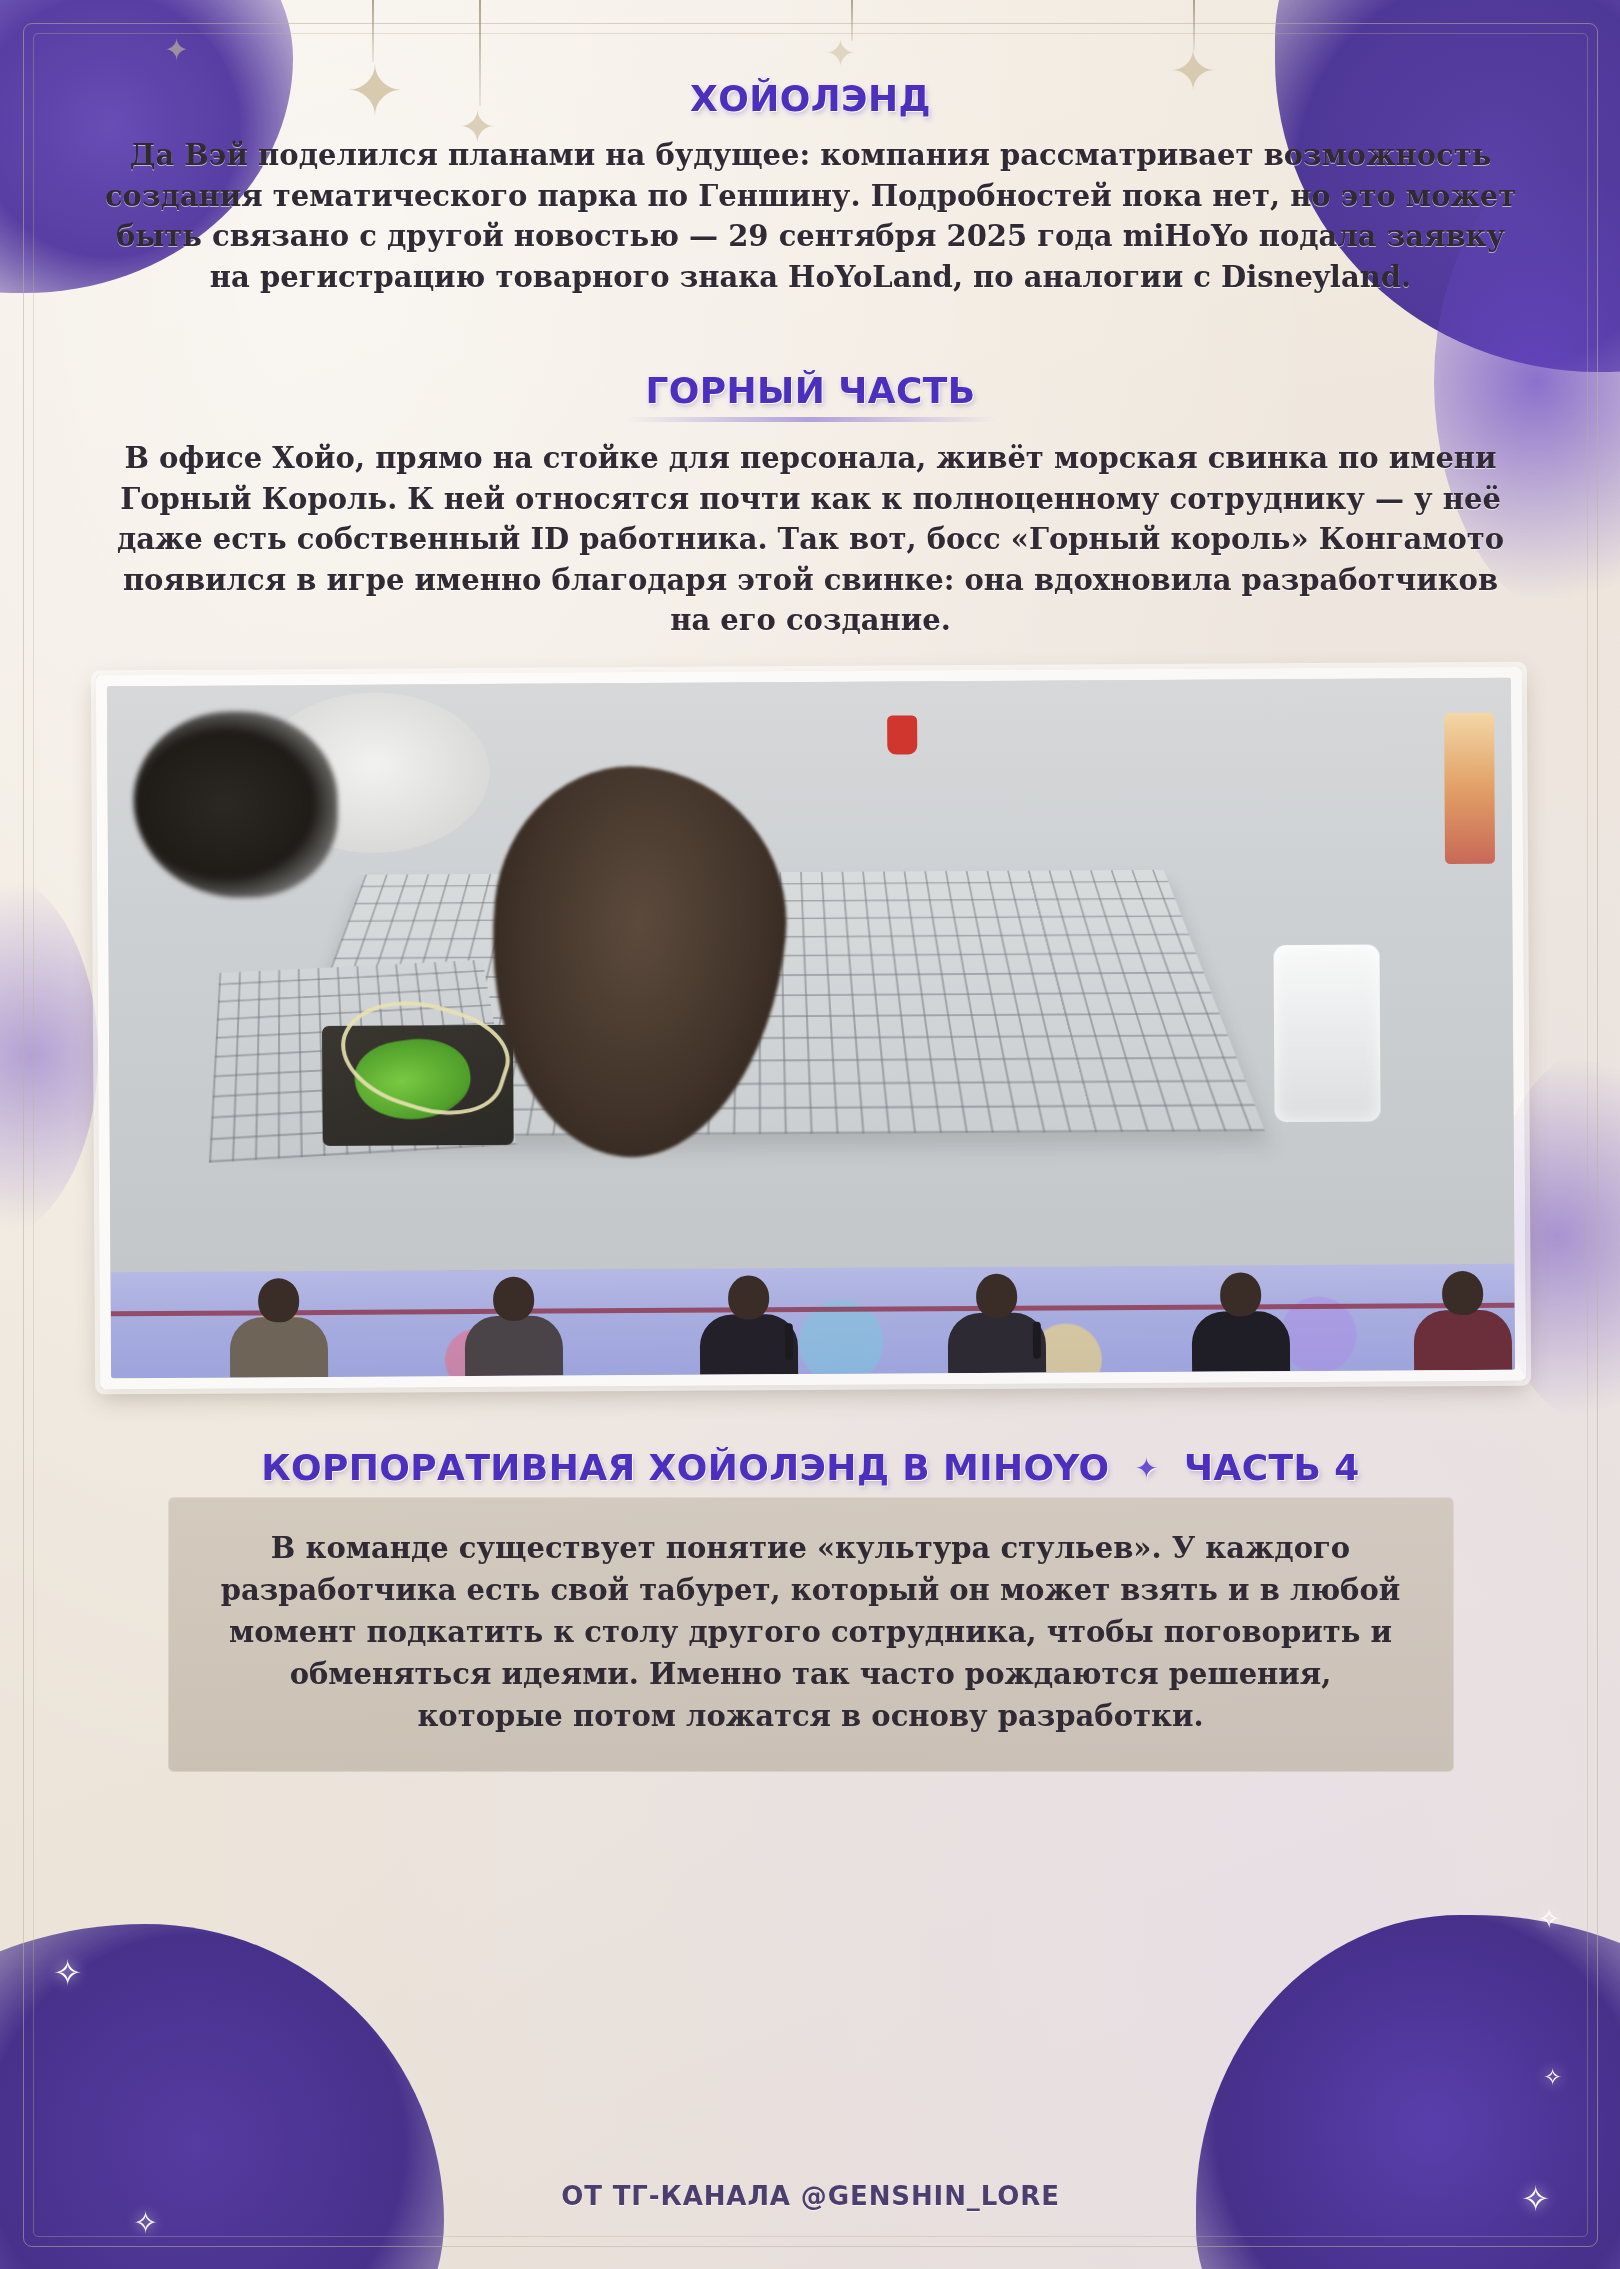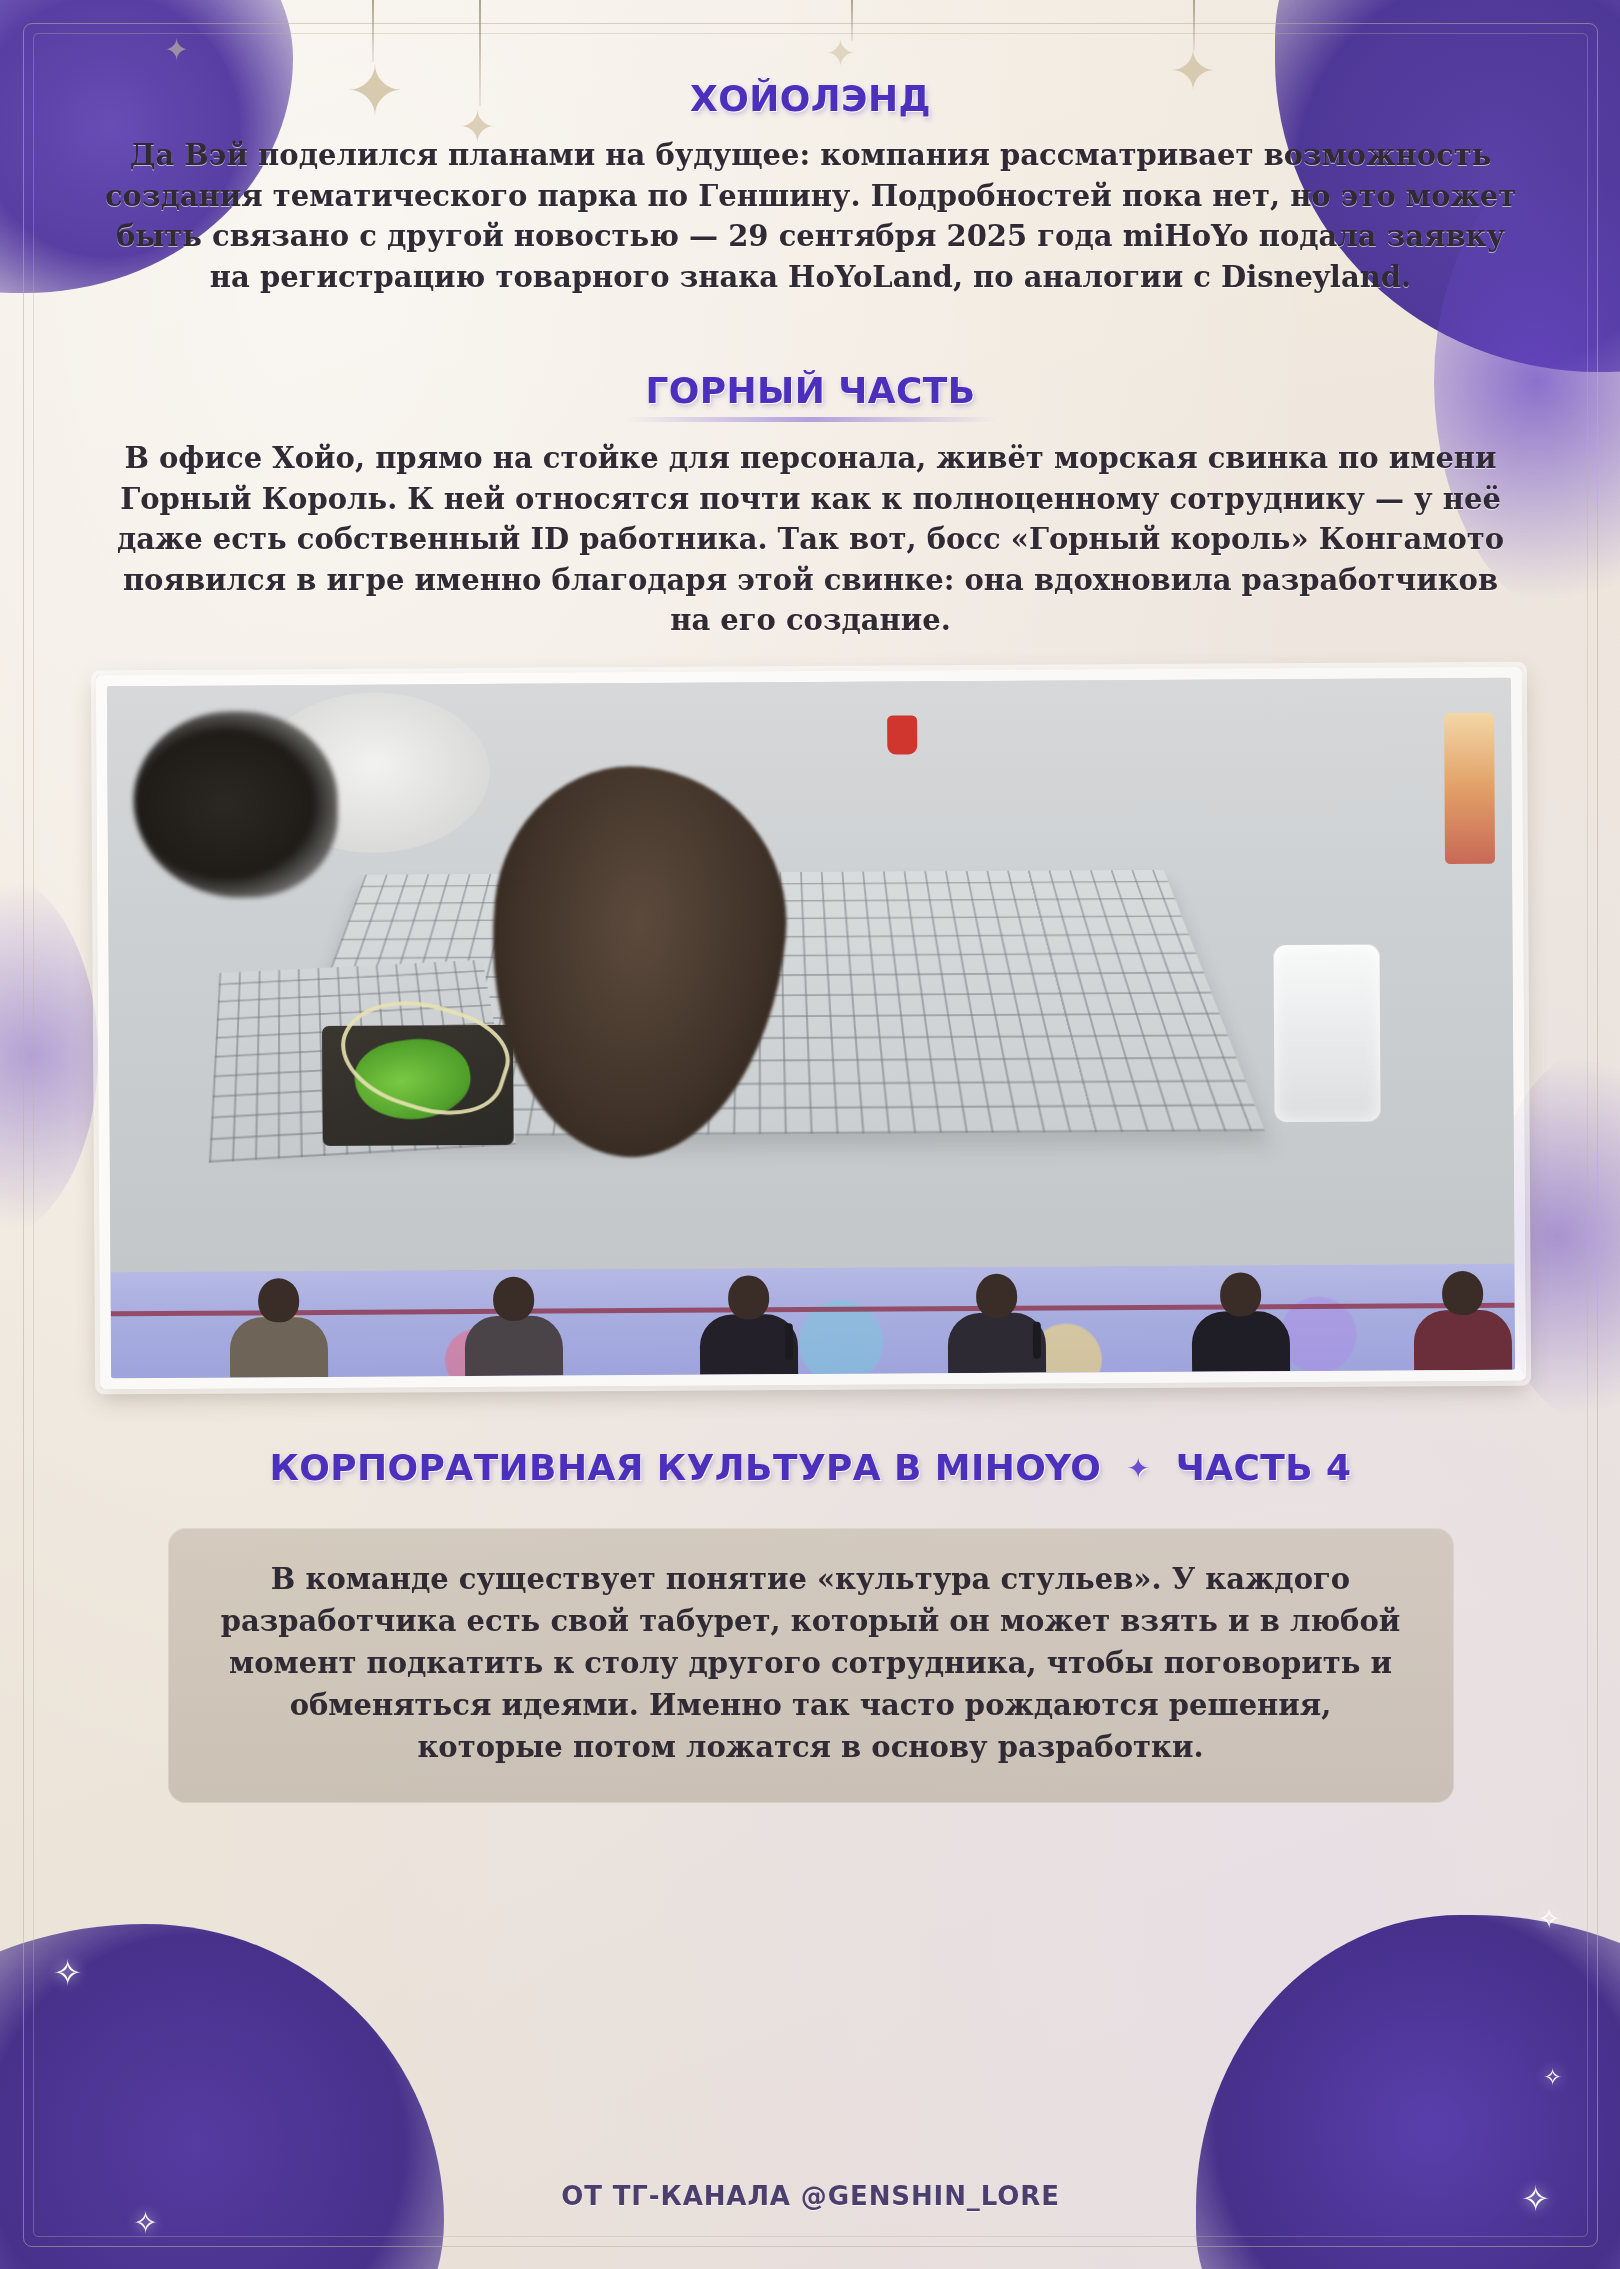--- a/index.html
+++ b/index.html
@@ -376,24 +376,24 @@
   .subtitle {
     margin: 12.4px 0 0;
     text-align: center;
     font-size: 29px;
     font-weight: 700;
     color: #2f2a33;
     font-family: "DejaVu Serif", serif;
   }
 
   .quote-box {
-    margin: 40px auto 0;
+    margin: 9px auto 0;
     width: 1286px;
     background: linear-gradient(180deg, rgba(203,193,180,.75), rgba(193,183,170,.78));
-    border-radius: 18px;
+    border-radius: 6px;
     padding: 30px 53px 35px;
     box-sizing: border-box;
     box-shadow: inset 0 0 0 0.9px rgba(255,255,255,.25);
   }
   .quote-box p {
     margin: 0;
     text-align: center;
     font-size: 29px;
     line-height: 1.45;
     font-weight: 700;
@@ -513,21 +513,21 @@
           <div class="person p6">
               <span class="body"></span>
               <span class="head"></span>
             </div>
         </div>
       </div>
     </figure>
 
     <section class="block-3">
       <h2 class="section-title">
-        <span>КОРПОРАТИВНАЯ КУЛЬТУРА В MIHOYO</span>
+        <span>КОРПОРАТИВНАЯ ХОЙОЛЭНД В MIHOYO</span>
         <span class="diamond">✦</span>
         <span>ЧАСТЬ 4</span>
       </h2>
 
       <div class="quote-box">
         <p>В команде существует понятие «культура стульев». У каждого разработчика есть свой табурет, который он может взять и в любой момент подкатить к столу другого сотрудника, чтобы поговорить и обменяться идеями. Именно так часто рождаются решения, которые потом ложатся в основу разработки.</p>
       </div>
     </section>
 
   </div>

